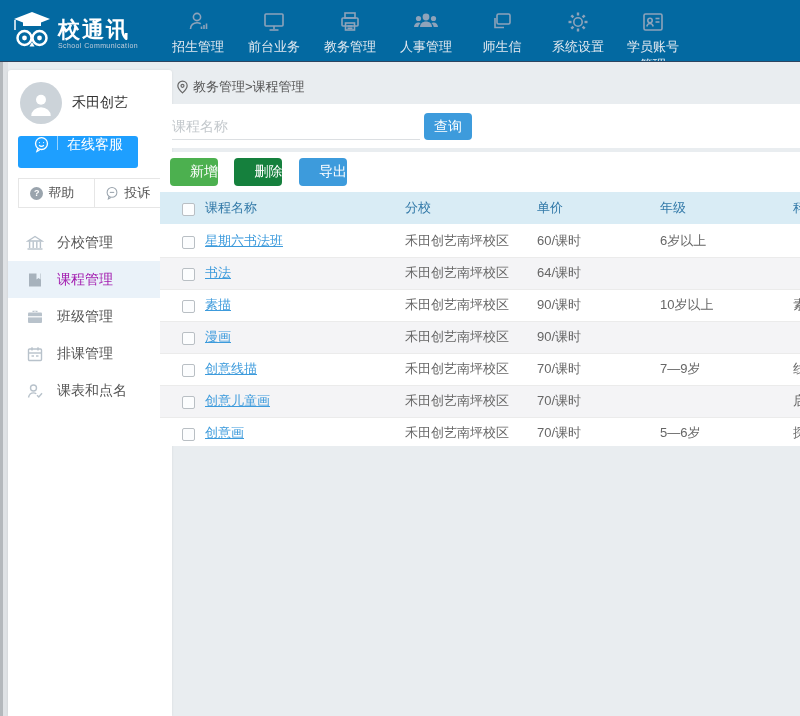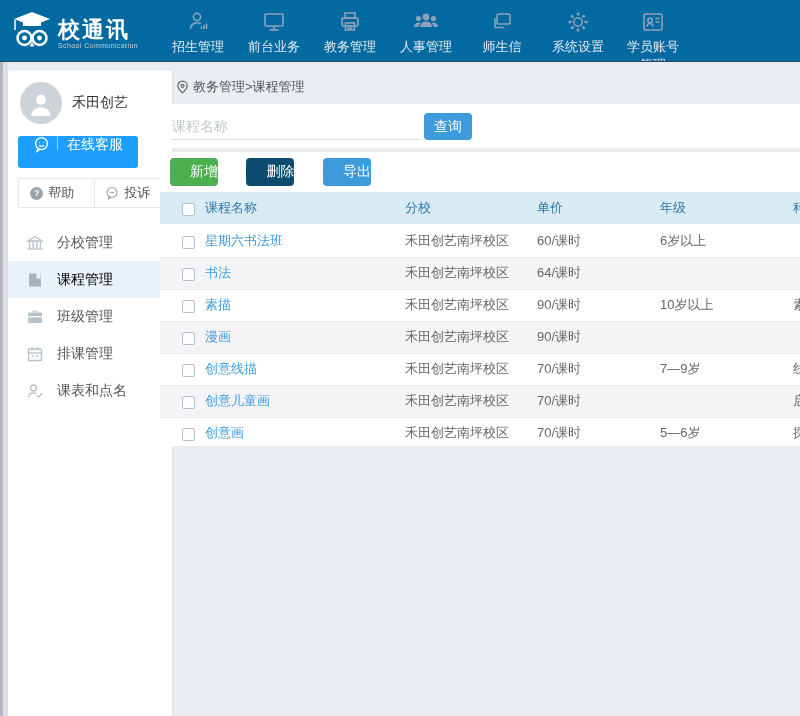--- a/index.html
+++ b/index.html
@@ -36,53 +36,53 @@
   .help-btn { flex:1; height:28px; background:#fff; border:none; font-size:13px; color:#555;
               display:flex; align-items:center; justify-content:center; cursor:pointer; }
   .help-btn + .help-btn { border-left:1px solid #e6e6e6;margin-left:8px; }
   .help-btn .q-circle { width:13px; height:13px; border-radius:50%; background:#9aa4ad; color:#fff;
               font-size:9px; line-height:13px; text-align:center; margin-right:5px; font-weight:bold; }
   .help-btn svg { margin-right:5px; }
   .menu { list-style:none; margin-top:16px; }
   .menu-item { height:37px; display:flex; align-items:center; padding-left:18px; font-size:14px;
                color:#555; cursor:pointer; }
   .menu-item .micon { width:18px; height:18px; margin-right:13px; display:flex; align-items:center; }
-  .menu-item.active { background:#eaf2f9; color:#000000; }
+  .menu-item.active { background:#eaf2f9; color:#a21caf; }
 
   
   .breadcrumb { position:absolute; left:176px; top:78px; display:flex; align-items:center;
                 font-size:13px; color:#555; }
   .breadcrumb svg { margin-right:4px; }
   .search-panel { position:absolute; left:160px; top:104px; width:700px; height:44px; background:#fff;
                   border-radius:2px; }
   .search-input { position:absolute; left:12px; top:8px; width:248px; height:28px; border:none;
                   border-bottom:1px solid #dcdfe2; font-size:14px; color:#333; outline:none;
                   font-family:"Liberation Sans","DejaVu Sans",sans-serif; }
   .search-input::placeholder { color:#c3c8cc; }
   .btn { border:none; border-radius:4px; color:#fff; font-size:14px; cursor:pointer;
          font-family:"Liberation Sans","DejaVu Sans",sans-serif; }
   .search-btn { position:absolute; left:264px; top:9px; width:48px; height:27px; background:#3d9bdc; }
   .content-panel { position:absolute; left:160px; top:152px; width:700px; height:294px; background:#fff;
                    border-radius:2px; overflow:hidden; }
   .toolbar { padding:6px 0 0 10px; height:40px; }
-  .toolbar .btn { width:48px; height:28px; margin-right:24px;padding-left:20px; }
+  .toolbar .btn { width:48px; height:28px; margin-right:12px;padding-left:20px; }
   .btn-add { background:#4cb04f; }
-  .btn-del { background:#0c4a6e; }
+  .btn-del { background:#15803d; }
   .btn-exp { background:#3d9bdc; }
   table.grid { border-collapse:collapse; table-layout:fixed; width:833px; font-size:13px; }
   table.grid col.c-chk { width:45px; } table.grid col.c-name { width:200px; }
   table.grid col.c-branch { width:132px; } table.grid col.c-price { width:123px; }
   table.grid col.c-grade { width:133px; } table.grid col.c-subj { width:200px; }
   table.grid th { background:#d9ecf5; color:#3279a8; font-weight:normal; text-align:left;
                   height:33px; padding:0; border-bottom:2px solid #fff; }
   table.grid td { height:32px; padding:0; color:#666; border-bottom:1px solid #ebebeb; }
   table.grid tr.alt td { background:#f4f4f6; }
   .chk { display:inline-block; width:13px; height:13px; border:1px solid #b9bfc4; border-radius:2px;
          background:#fcfdfe; margin-left:22px; vertical-align:middle; cursor:pointer; }
-  a.course-link { color:#3d9bdc; cursor:pointer; }
+  a.course-link { color:#3d9bdc; text-decoration:underline; cursor:pointer; }
 </style>
 </head>
 <body>
 
 <header class="topnav">
   <div class="brand">
     <span>
       <svg width="44" height="42" viewBox="0 0 44 42" fill="none">
         <polygon points="22,2 40,9 22,16 4,9" fill="#fff"></polygon>
         <rect x="13" y="12" width="18" height="4" fill="#fff"></rect>

